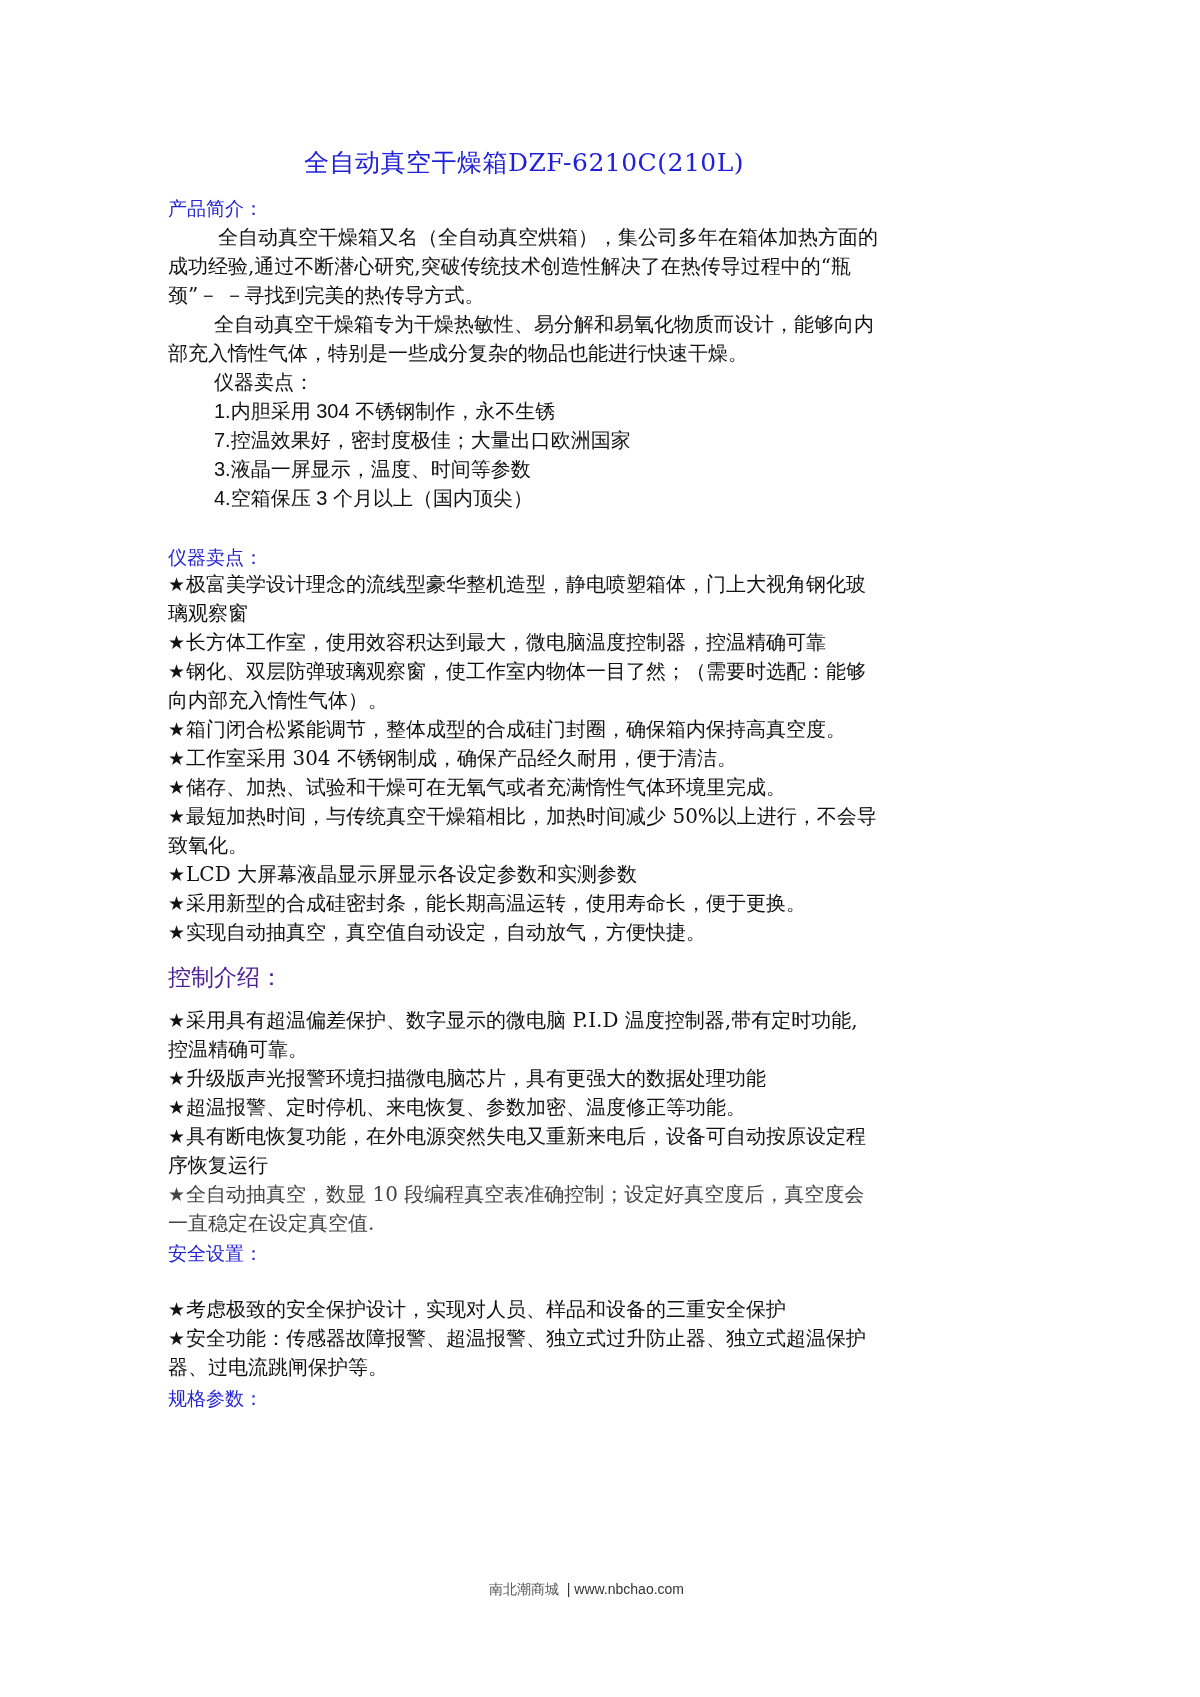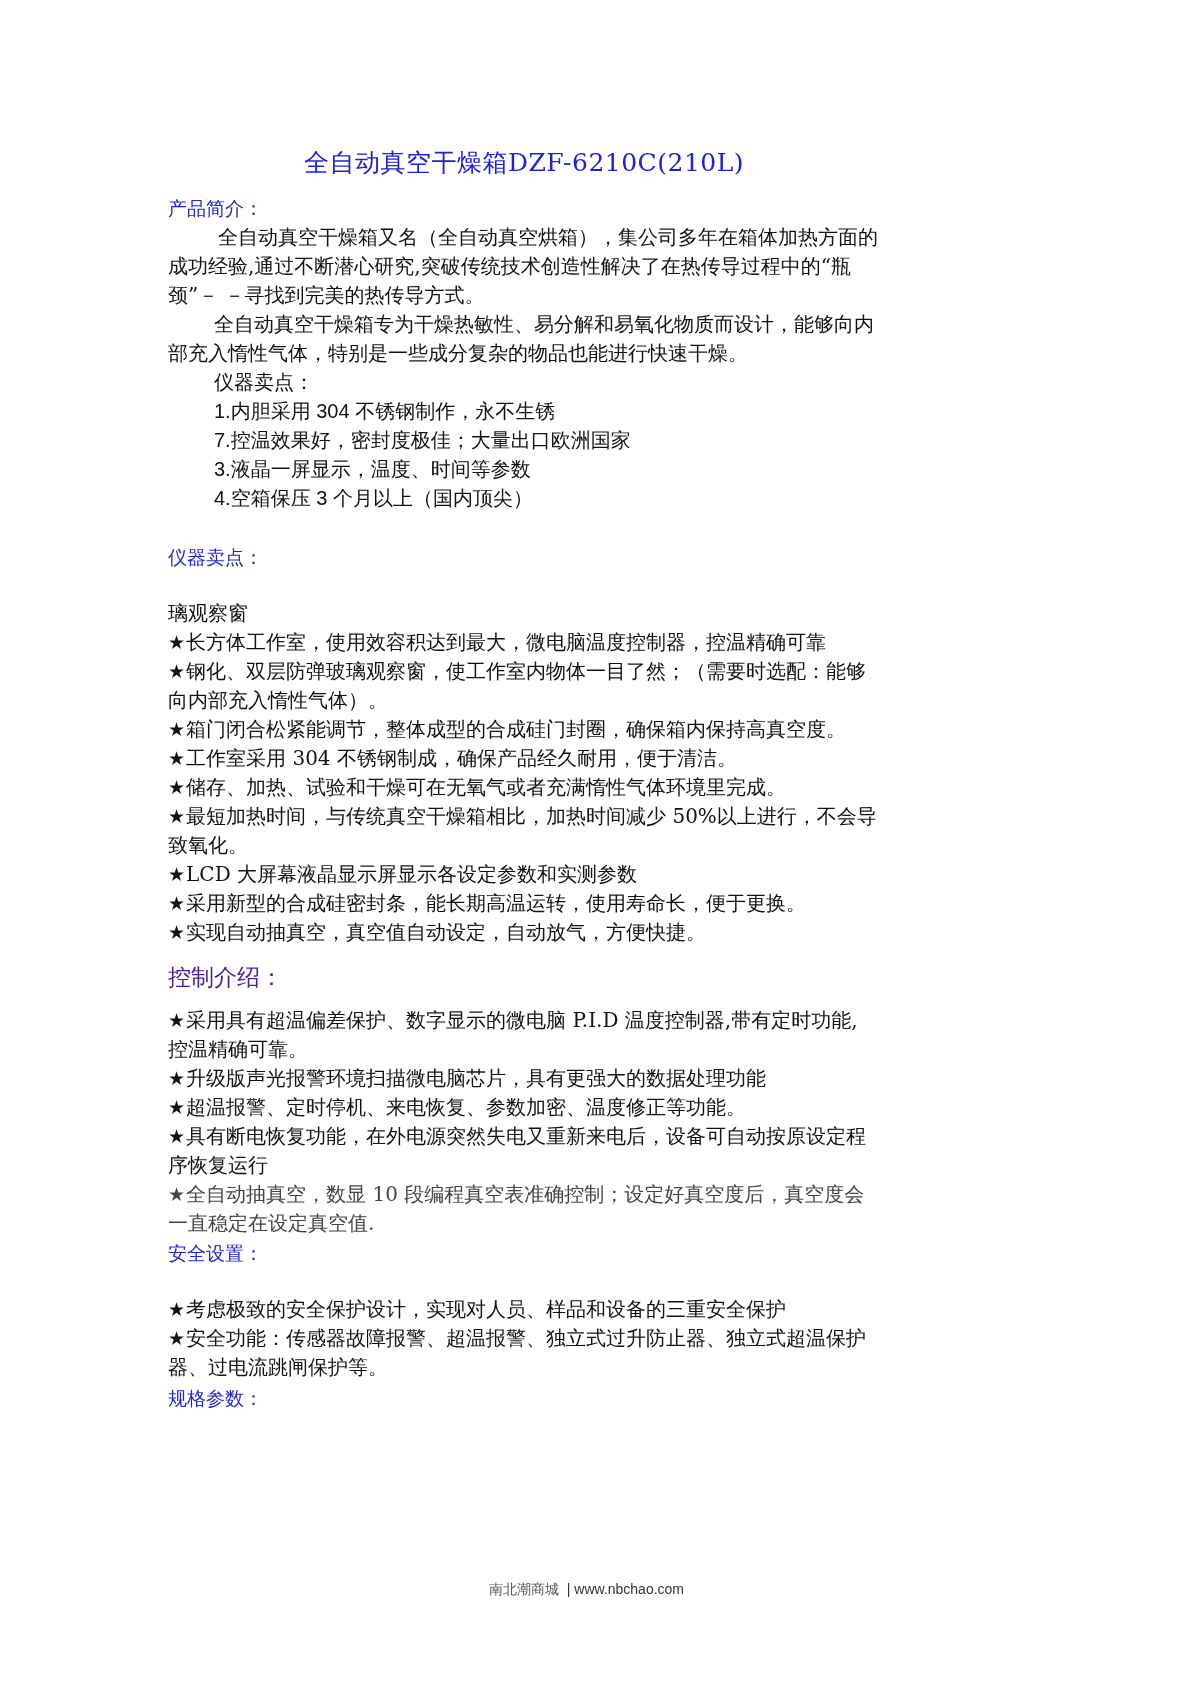--- a/index.html
+++ b/index.html
@@ -32,20 +32,21 @@
   <div class="line" style="top:285px">颈”－ －寻找到完美的热传导方式。</div>
   <div class="line indent sans" style="top:314px">全自动真空干燥箱专为干燥热敏性、易分解和易氧化物质而设计，能够向内</div>
   <div class="line sans" style="top:343px">部充入惰性气体，特别是一些成分复杂的物品也能进行快速干燥。</div>
   <div class="line indent sans" style="top:372px">仪器卖点：</div>
   <div class="line indent sans" style="top:401px">1.内胆采用 304 不锈钢制作，永不生锈</div>
   <div class="line indent sans" style="top:430px">7.控温效果好，密封度极佳；大量出口欧洲国家</div>
   <div class="line indent sans" style="top:459px">3.液晶一屏显示，温度、时间等参数</div>
   <div class="line indent sans" style="top:488px">4.空箱保压 3 个月以上（国内顶尖）</div>
 
   <div class="heading" style="top:545px">仪器卖点：</div>
+  <div class="line" style="top:574px"><span class="star">★</span><span>极富美学设计理念的流线型豪华整机造型，静电喷塑箱体，门上大视角钢化玻</span></div>
   <div class="line" style="top:603px">璃观察窗</div>
   <div class="line" style="top:632px"><span class="star">★</span><span>长方体工作室，使用效容积达到最大，微电脑温度控制器，控温精确可靠</span></div>
   <div class="line" style="top:661px"><span class="star">★</span><span>钢化、双层防弹玻璃观察窗，使工作室内物体一目了然；（需要时选配：能够</span></div>
   <div class="line" style="top:690px">向内部充入惰性气体）。</div>
   <div class="line" style="top:719px"><span class="star">★</span><span>箱门闭合松紧能调节，整体成型的合成硅门封圈，确保箱内保持高真空度。</span></div>
   <div class="line" style="top:748px"><span class="star">★</span><span>工作室采用 304 不锈钢制成，确保产品经久耐用，便于清洁。</span></div>
   <div class="line" style="top:777px"><span class="star">★</span><span>储存、加热、试验和干燥可在无氧气或者充满惰性气体环境里完成。</span></div>
   <div class="line" style="top:806px"><span class="star">★</span><span>最短加热时间，与传统真空干燥箱相比，加热时间减少 50%以上进行，不会导</span></div>
   <div class="line" style="top:835px">致氧化。</div>
   <div class="line" style="top:864px"><span class="star">★</span><span>LCD 大屏幕液晶显示屏显示各设定参数和实测参数</span></div>

